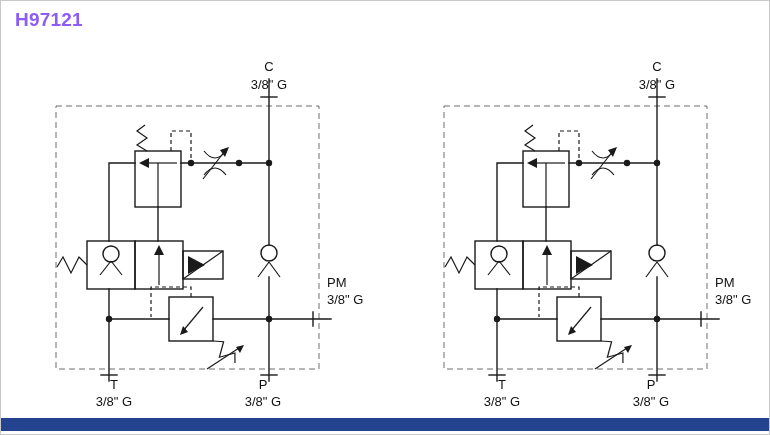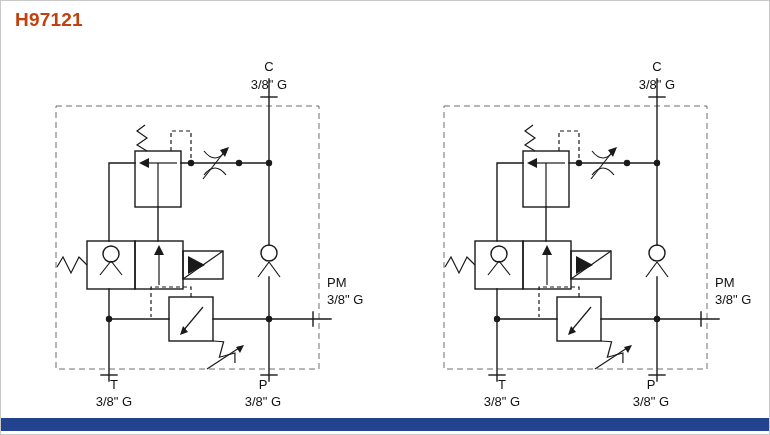--- a/index.html
+++ b/index.html
@@ -4,21 +4,21 @@
 <style>
   html,body{margin:0;padding:0;background:#fff;}
   #page{
     position:relative;width:770px;height:435px;
     background:#ffffff;border:1px solid #c9c9c9;box-sizing:border-box;
     overflow:hidden;
     font-family:"Liberation Sans", sans-serif;
   }
   #title{
     position:absolute;left:14px;top:8px;
-    font-size:19px;font-weight:bold;color:#c2410c;
+    font-size:19px;font-weight:bold;color:#8b5cf6;
     letter-spacing:0.2px;
   }
   .circuit{position:absolute;top:0;width:385px;height:420px;}
   .circuit svg{position:absolute;left:0;top:0;}
   #circuit-left{left:0;}
   #circuit-right{left:388px;}
   .port-label{
     position:absolute;font-size:13px;color:#111;line-height:15px;
     white-space:nowrap;
   }

